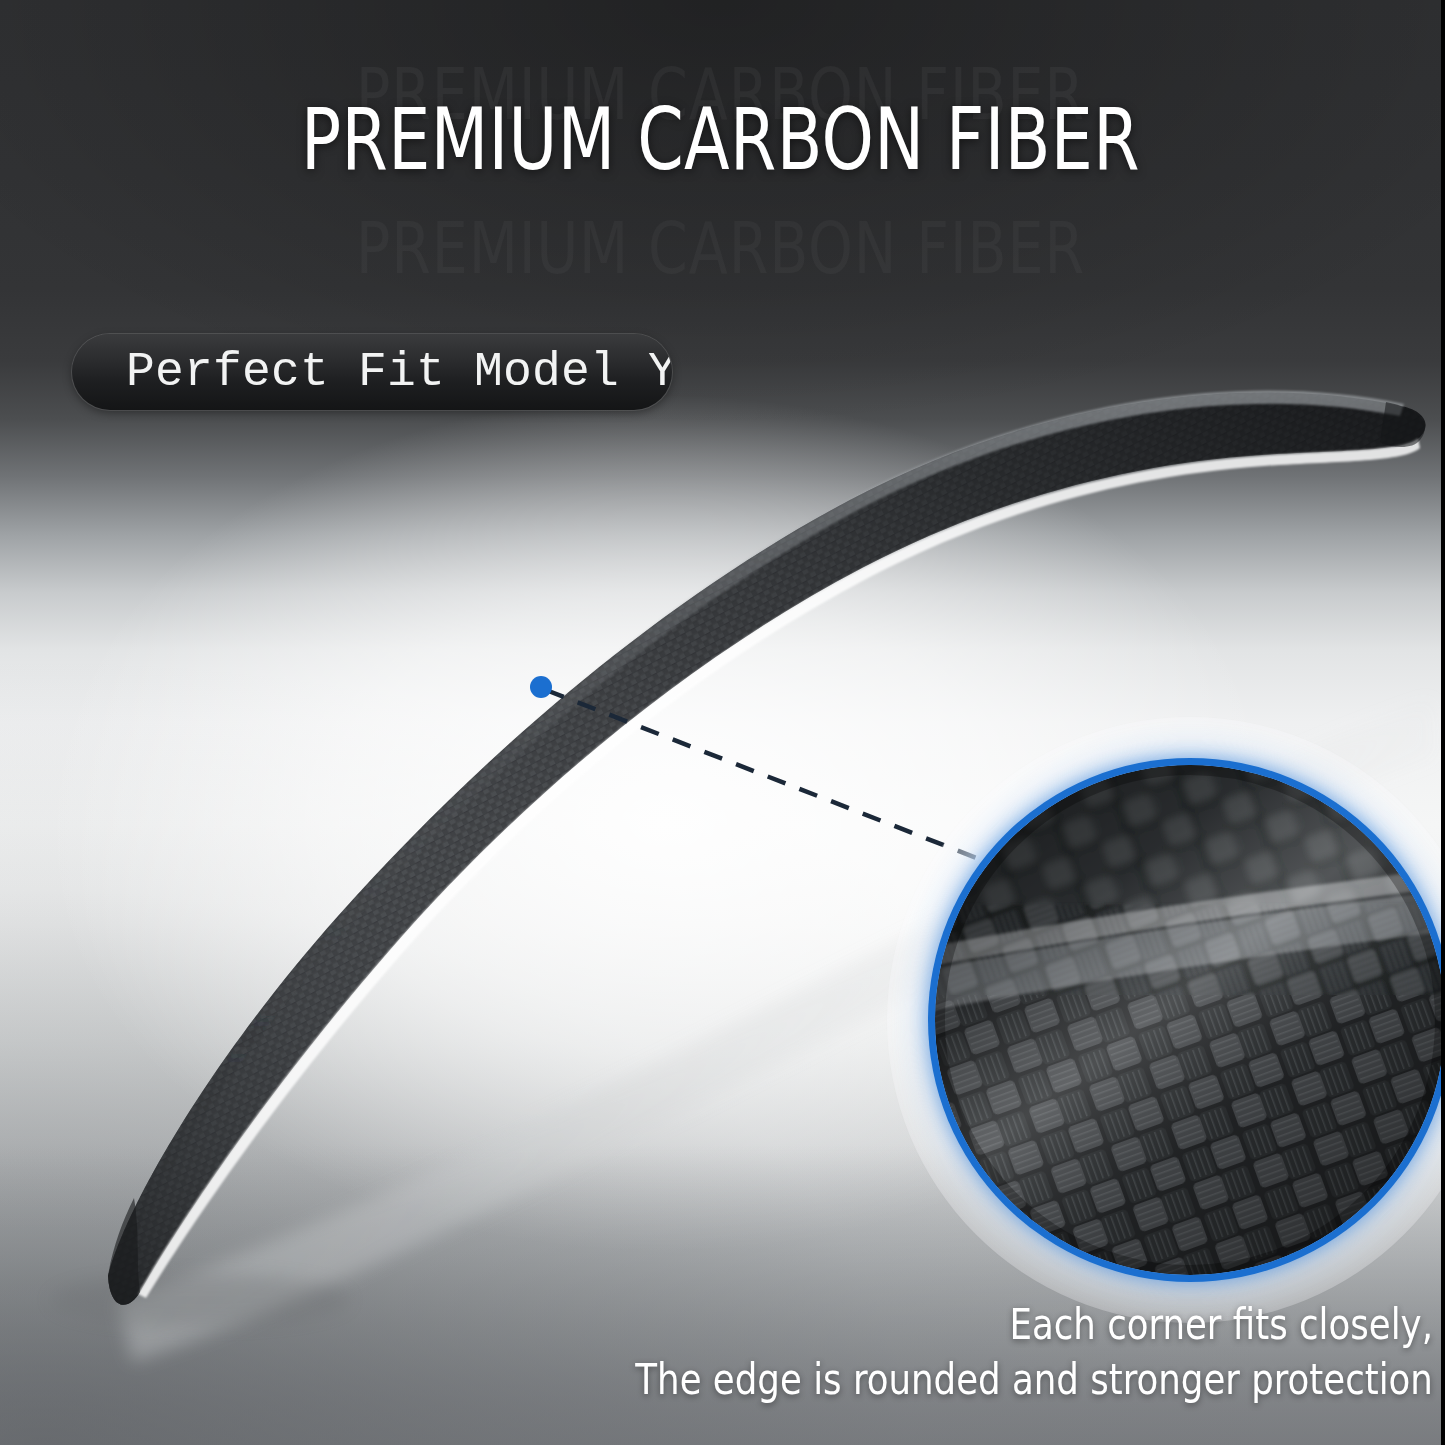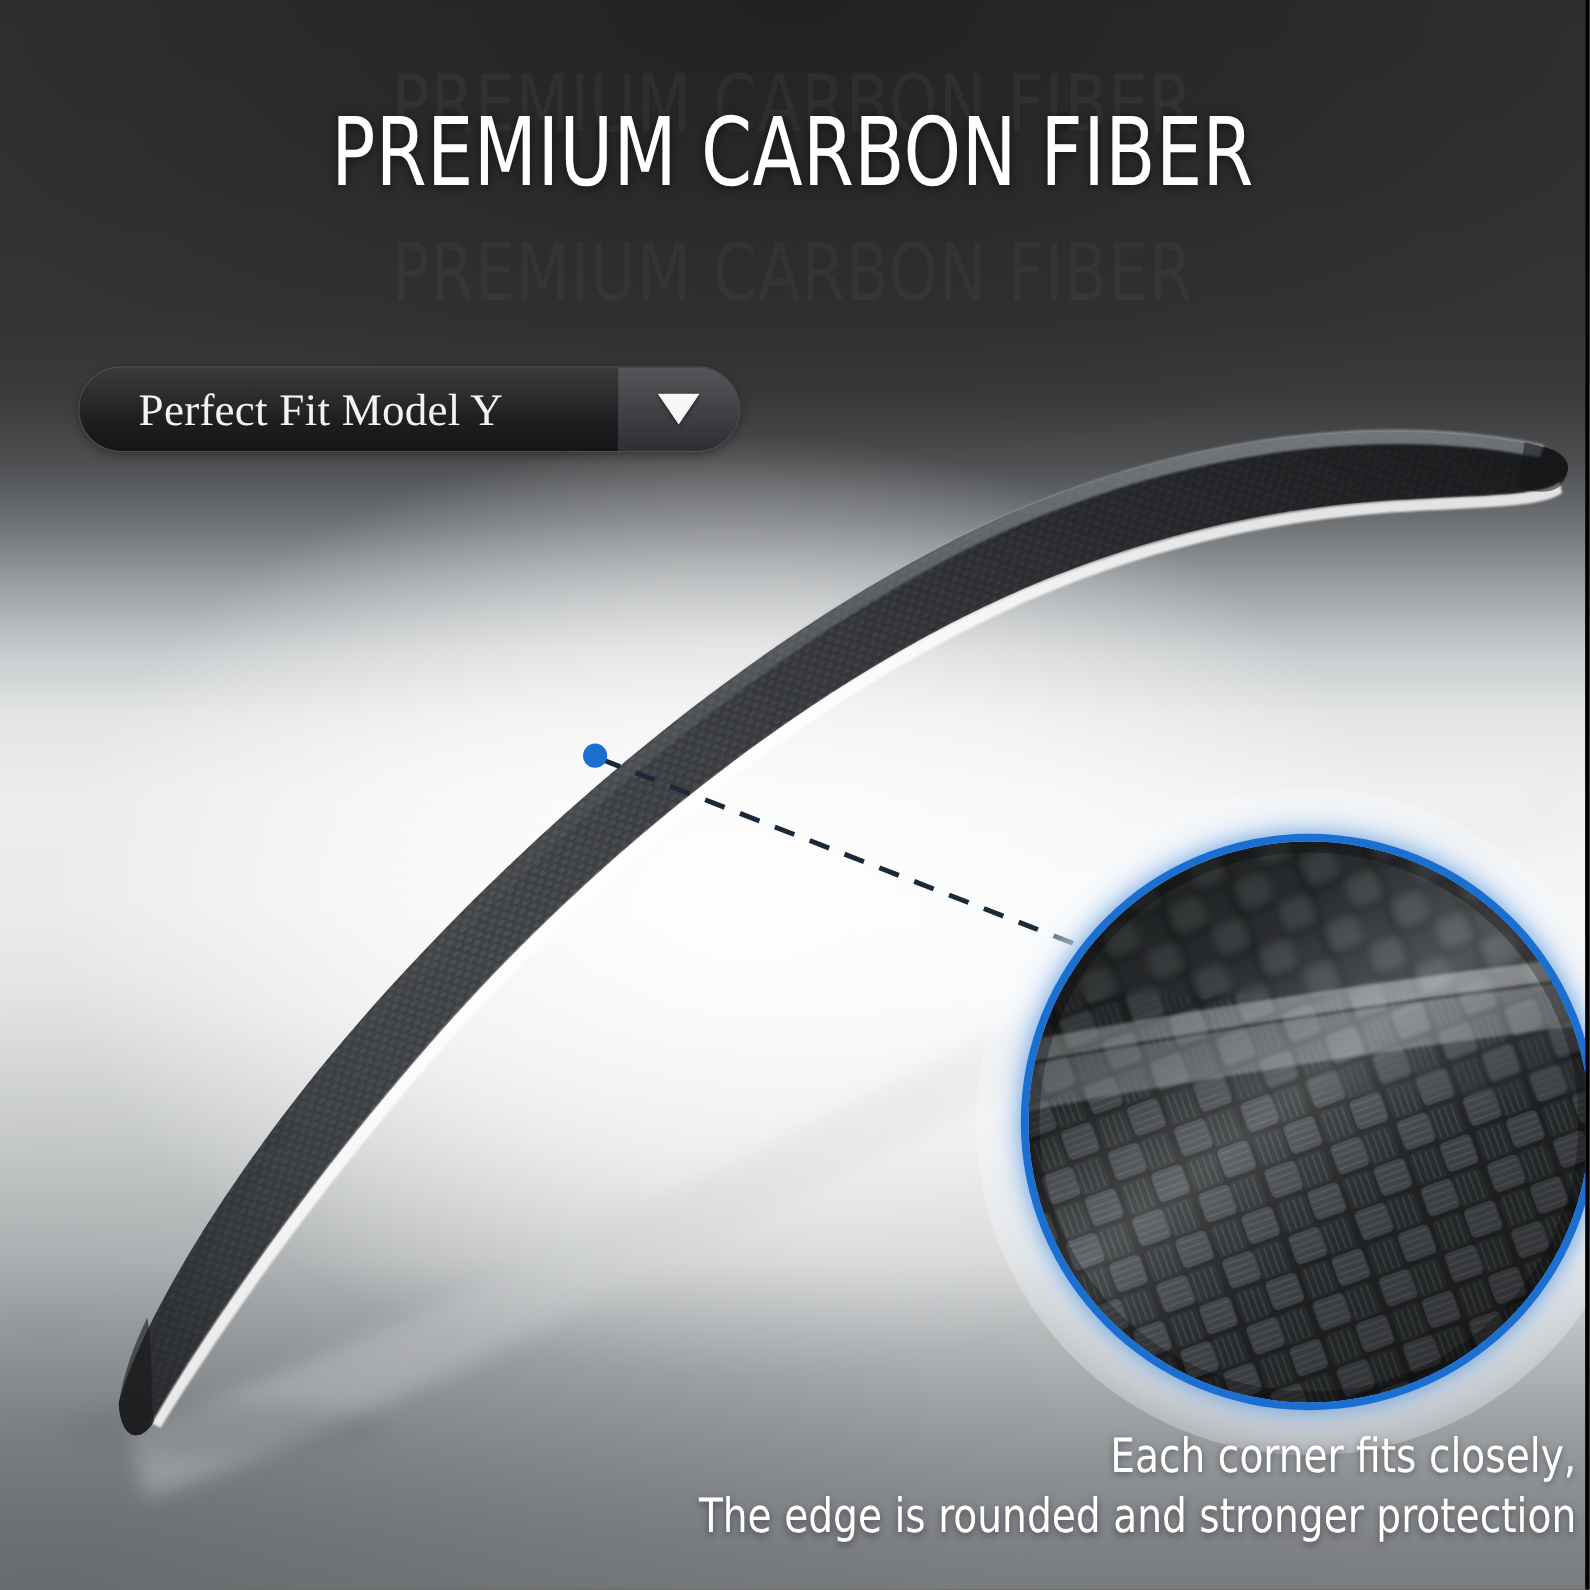--- a/index.html
+++ b/index.html
@@ -130,23 +130,23 @@
   }
   .fit-badge-label {
     flex: 0 0 490px;
     display: flex;
     align-items: center;
     padding-left: 54px;
     box-sizing: border-box;
     background: linear-gradient(180deg,
       #3a3b3d 0%, #2b2c2e 35%, #1e1f21 62%, #141516 100%);
     color: #f2f3f3;
-    font-size: 41px;
+    font-size: 48px;
     letter-spacing: 0.2px;
-    font-family: Liberation Serif, serif;
+    font-family: Liberation Mono, monospace;
     white-space: nowrap;
   }
   .fit-badge-arrow {
     flex: 1 1 auto;
     display: flex;
     align-items: center;
     justify-content: center;
     background: linear-gradient(180deg,
       #555658 0%, #46474a 38%, #3a3b3e 70%, #2e2f32 100%);
   }

